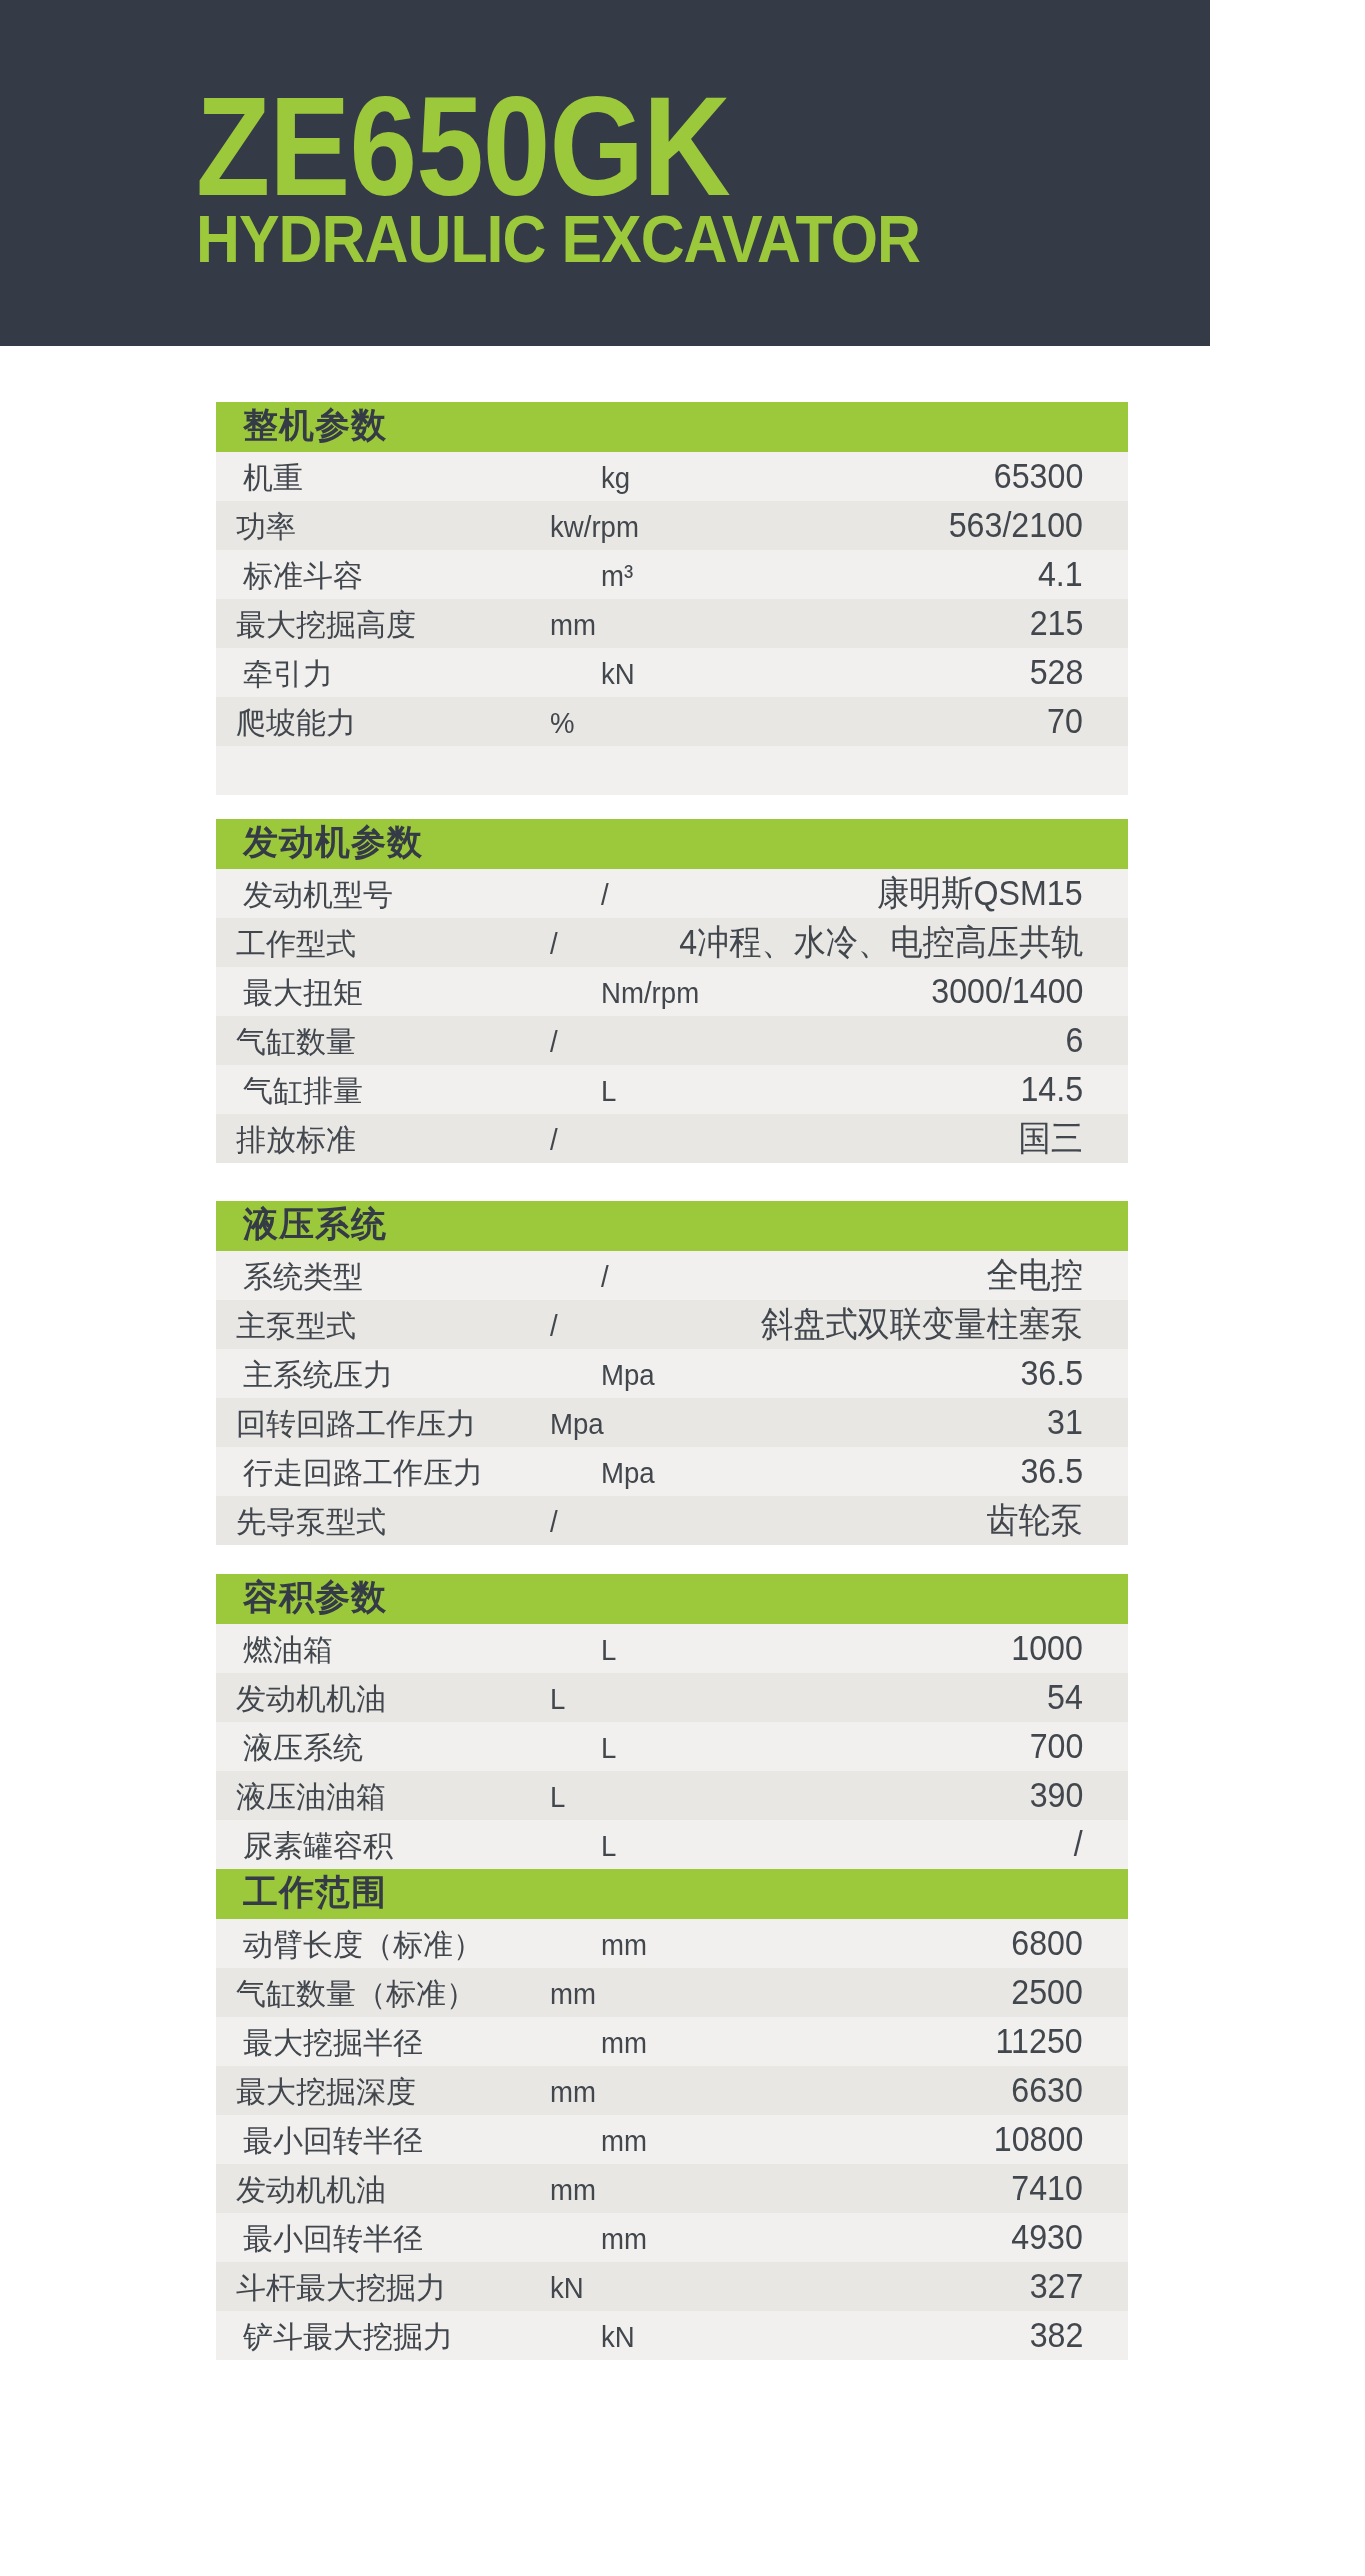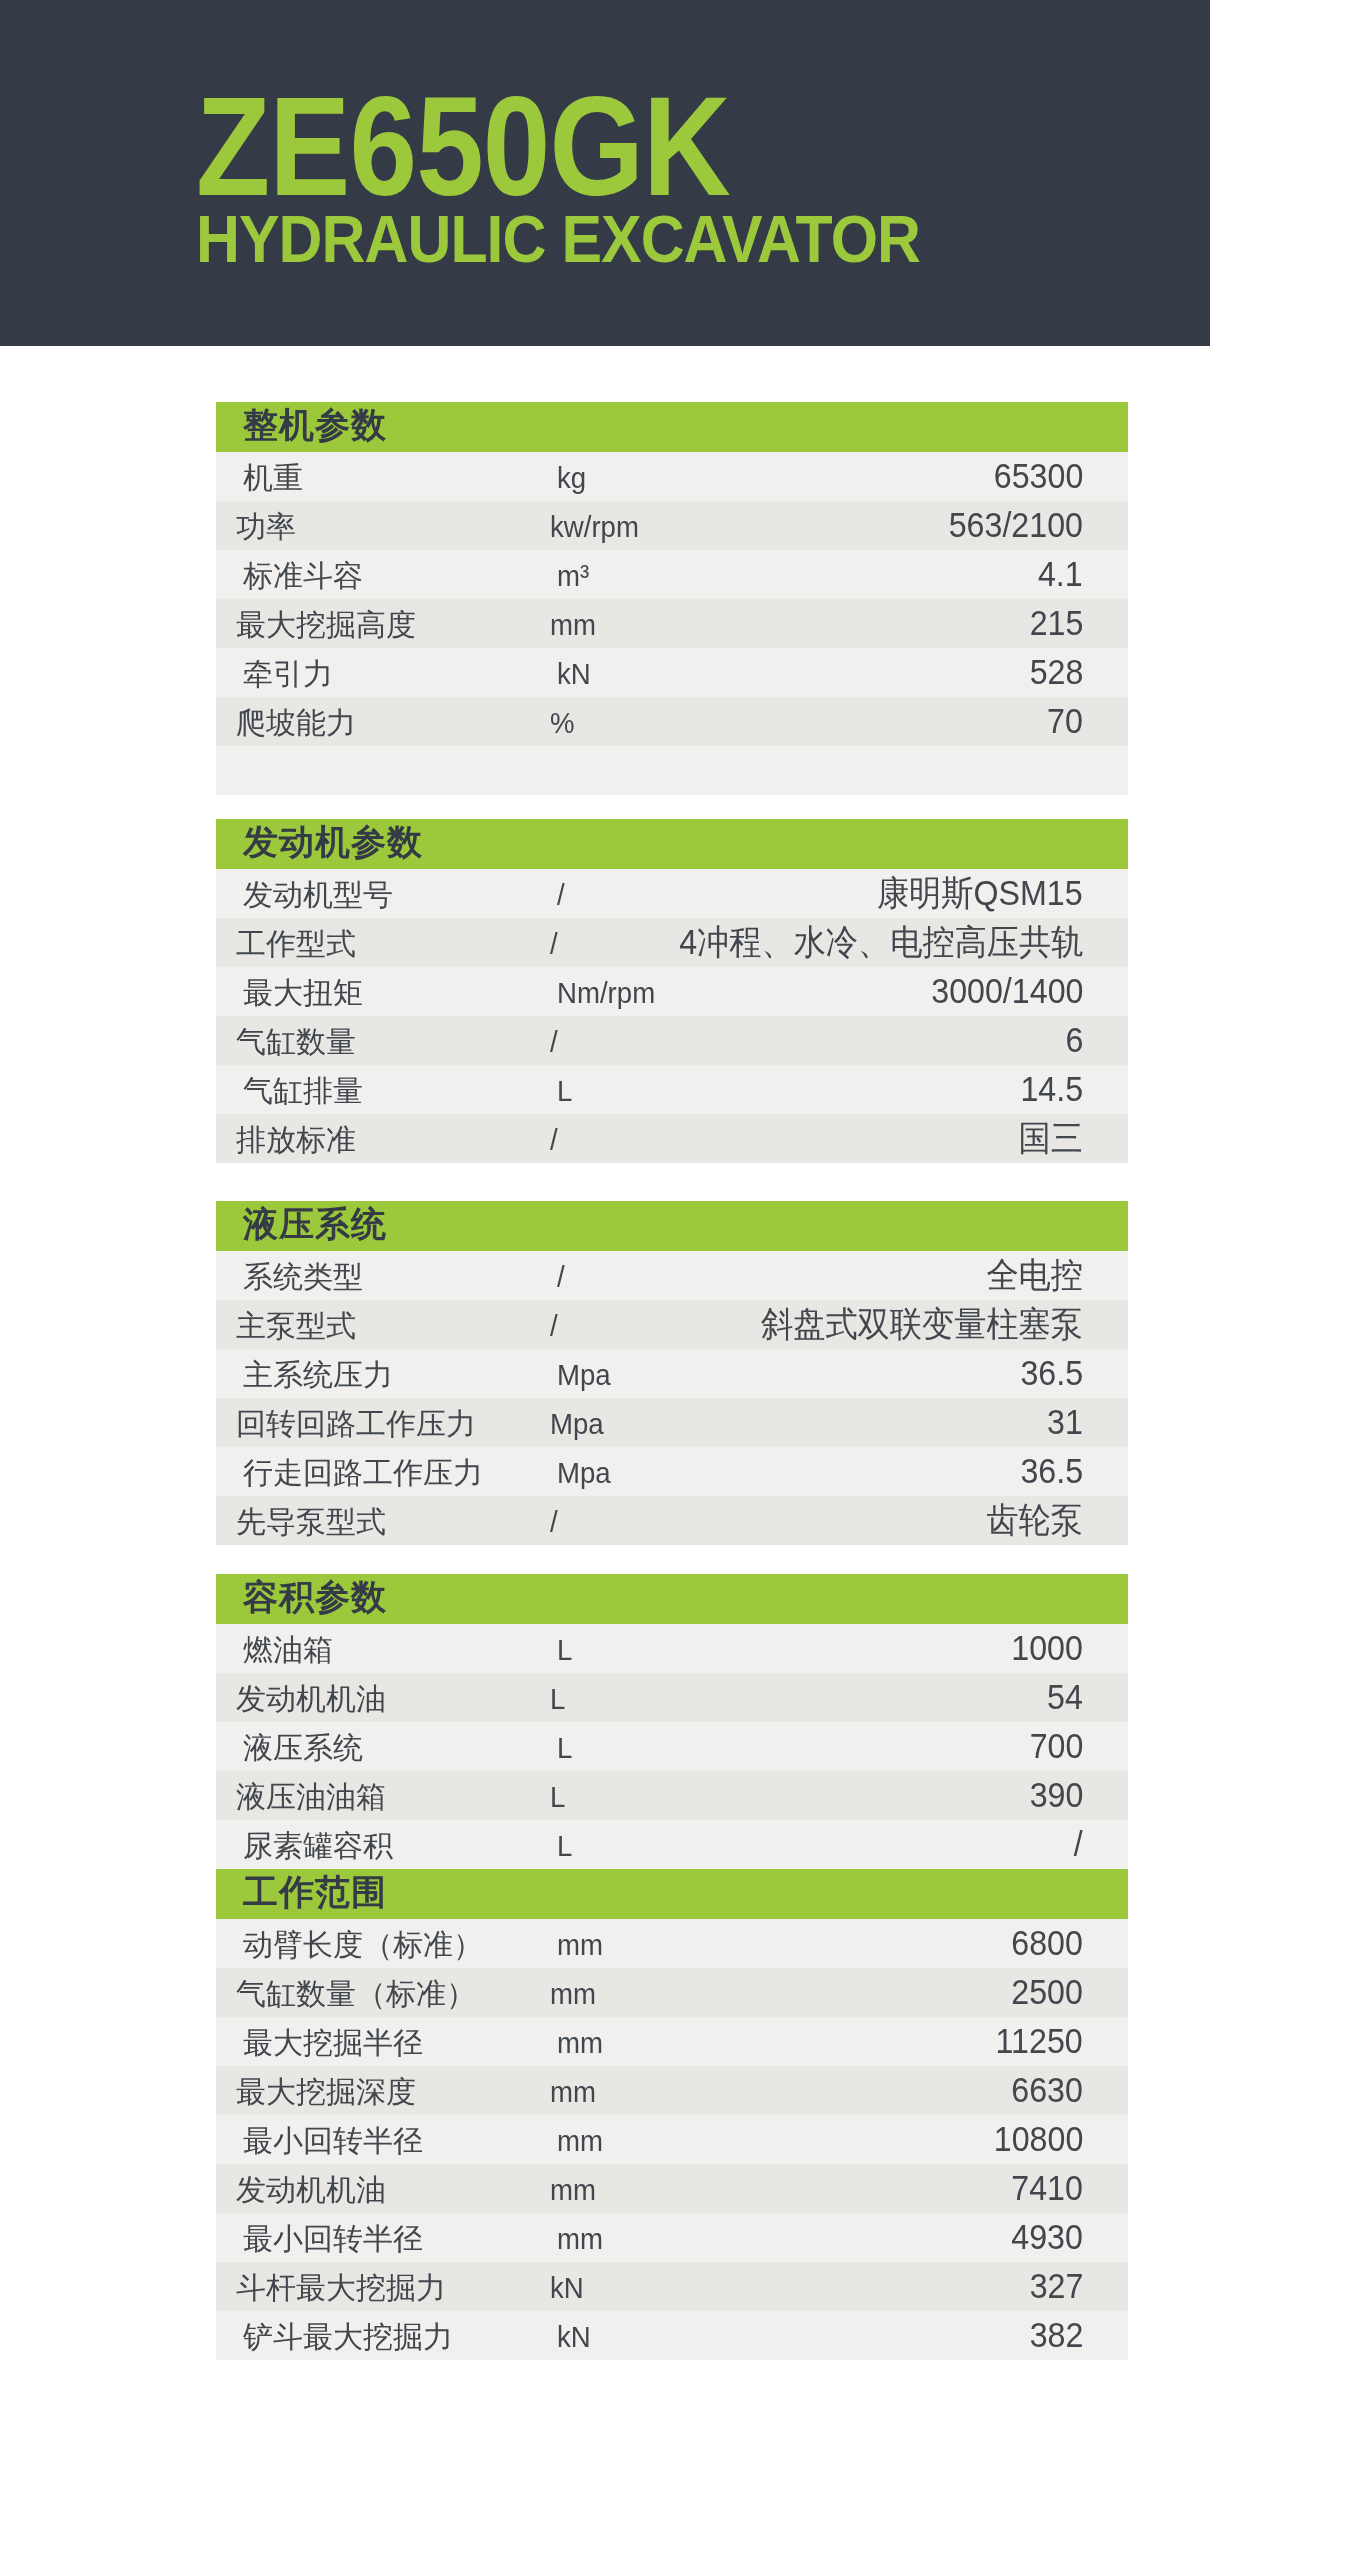--- a/index.html
+++ b/index.html
@@ -40,21 +40,21 @@
   }
   .section-title{
     font-size:35px;font-weight:bold;color:var(--dark);
     letter-spacing:1px;
   }
   .row{
     height:49px;display:flex;align-items:baseline;
     padding:6px 45px 0 27px;box-sizing:border-box;
     color:var(--text);
   }
-  .row.light{background:var(--row-light);}
+  .row.light{background:var(--row-light);gap:44px;}
   .row.dark{background:var(--row-dark);padding-left:20px;}
   .row-label{
     width:314px;flex:0 0 314px;
     font-size:30px;line-height:1.1;white-space:nowrap;
   }
   .row-unit{
     font-size:30px;line-height:1.1;white-space:nowrap;
     transform:scaleX(0.92);transform-origin:0 50%;
   }
   .row-value{

